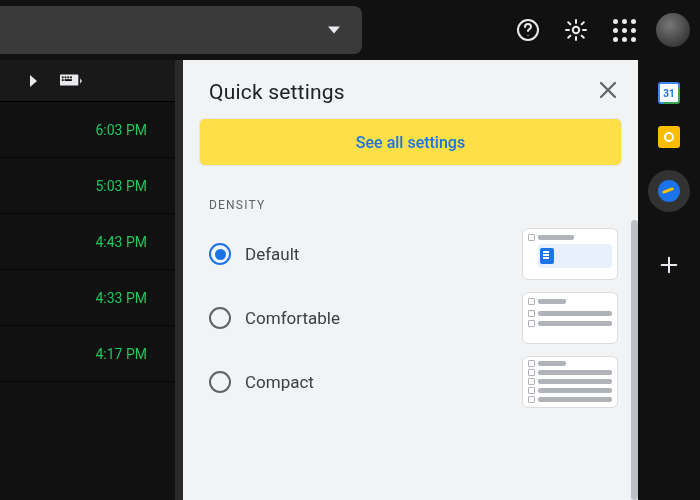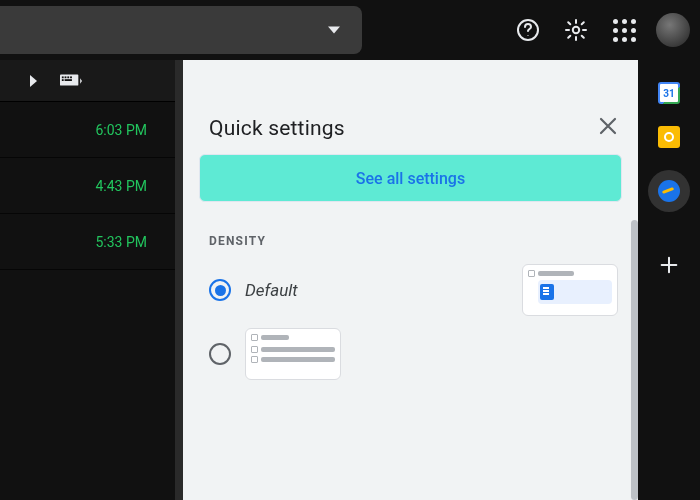--- a/index.html
+++ b/index.html
@@ -82,52 +82,50 @@
       position: relative;
       display: flex;
       flex-direction: column;
       padding: 0;
     }
     .panel-header {
       display: flex;
       align-items: center;
       justify-content: space-between;
       padding: 20px 20px 14px 26px;
-      margin-top: 36px;
     }
     .panel-title { font-size: 21px; color: #202124; font-weight: 400; letter-spacing: 0.2px; }
     .close-btn svg { width: 20px; height: 20px; stroke: #5f6368; stroke-width: 2.2; }
     .see-all {
       margin: 0 16px 8px 16px;
       height: 48px;
-      background: #5eead4;
+      background: #fde047;
       border: 1px solid #e0e6ef;
       border-radius: 6px;
       display: flex;
       align-items: center;
       justify-content: center;
       color: #1a73e8;
       font-size: 16px;
       font-weight: 500;
       cursor: pointer;
       text-align: right;
     }
     .section-label {
       font-size: 12px;
       letter-spacing: 1.2px;
       color: #5f6368;
-      font-weight: 700;
+      font-weight: 400;
       padding: 24px 0 10px 26px;
     }
     .density-row {
       display: flex;
       align-items: center;
       padding: 6px 20px 6px 26px;
       gap: 14px;
-      font-style: italic;
     }
     .radio {
       width: 22px; height: 22px; border-radius: 50%;
       border: 2.5px solid #5f6368;
       display: flex; align-items: center; justify-content: center;
       flex-shrink: 0;
     }
     .radio.selected { border-color: #1a73e8; }
     .radio.selected::after { content: ''; width: 11px; height: 11px; border-radius: 50%; background: #1a73e8; }
     .density-label { font-size: 17px; color: #3c4043; flex: 1; }
@@ -243,24 +241,30 @@
           <rect x="2" y="5" width="2" height="2" fill="#111"></rect>
           <rect x="5" y="5" width="8" height="2" fill="#111"></rect>
           <path d="M22 4l2 3-2 3z"></path>
         </svg>
     </div>
     <div class="time-list">
       <div class="time-row">
           <span>6:03 PM</span>
         </div>
       <div class="time-row">
+          <span>5:03 PM</span>
+        </div>
+      <div class="time-row">
           <span>4:43 PM</span>
         </div>
       <div class="time-row">
-          <span>5:33 PM</span>
+          <span>4:33 PM</span>
+        </div>
+      <div class="time-row">
+          <span>4:17 PM</span>
         </div>
     </div>
   </div>
 
   <div class="gutter"></div>
 
   <div class="panel">
     <div class="panel-header">
       <div class="panel-title">Quick settings</div>
       <div class="close-btn">
@@ -281,36 +285,63 @@
             <div class="pline" style="max-width:36px"></div>
           </div>
         <div class="prow">
             <div class="pfeature"></div>
           </div>
       </div>
     </div>
 
     <div class="density-row">
       <div class="radio"></div>
+      <div class="density-label">Comfortable</div>
       <div class="preview">
         <div class="prow" style="margin-bottom:2px">
             <div class="pbox"></div>
             <div class="pline" style="max-width:28px"></div>
           </div>
         <div class="prow">
             <div class="pbox"></div>
             <div class="pline"></div>
           </div>
         <div class="prow">
             <div class="pbox"></div>
             <div class="pline"></div>
           </div>
       </div>
     </div>
 
+    <div class="density-row">
+      <div class="radio"></div>
+      <div class="density-label">Compact</div>
+      <div class="preview tight">
+        <div class="prow">
+            <div class="pbox"></div>
+            <div class="pline" style="max-width:28px"></div>
+          </div>
+        <div class="prow">
+            <div class="pbox"></div>
+            <div class="pline"></div>
+          </div>
+        <div class="prow">
+            <div class="pbox"></div>
+            <div class="pline"></div>
+          </div>
+        <div class="prow">
+            <div class="pbox"></div>
+            <div class="pline"></div>
+          </div>
+        <div class="prow">
+            <div class="pbox"></div>
+            <div class="pline"></div>
+          </div>
+      </div>
+    </div>
 
     <div class="panel-scroll"></div>
   </div>
 
   <div class="sidebar">
     <div class="side-app cal"></div>
     <div class="side-app keep"></div>
     <div class="tasks-active">
       <div class="tasks"></div>
     </div>

